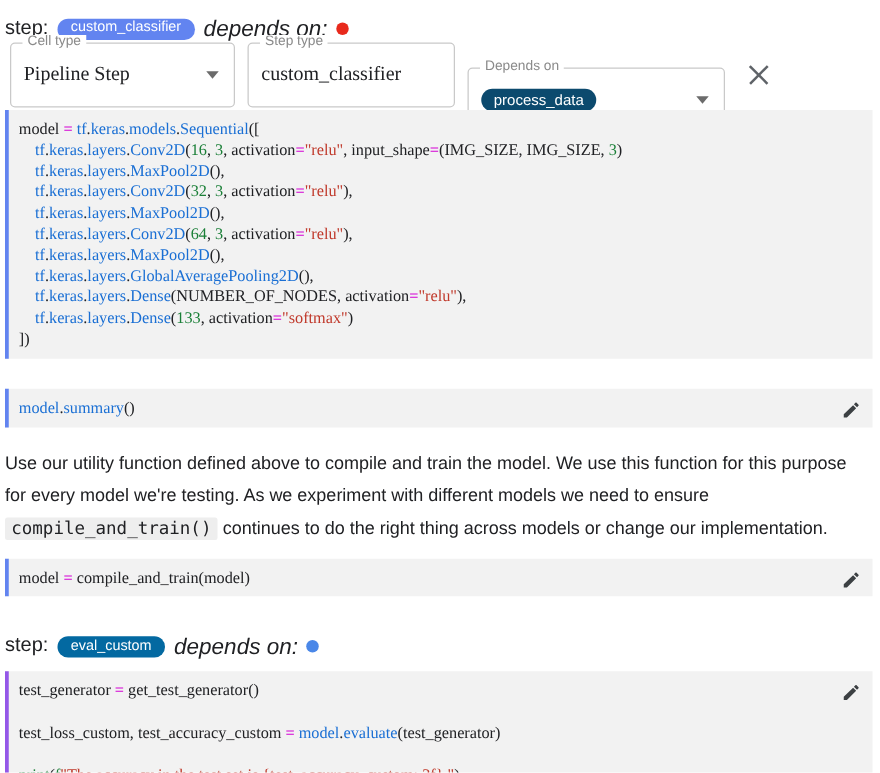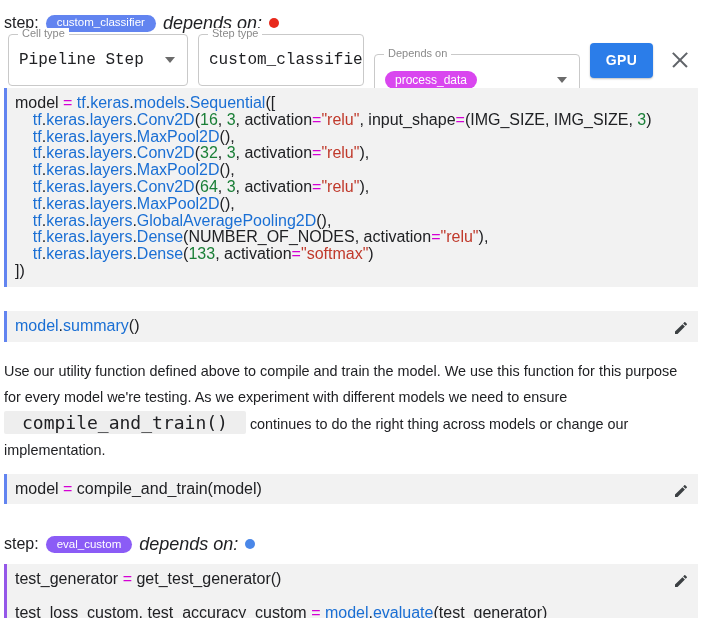--- a/index.html
+++ b/index.html
@@ -88,21 +88,21 @@
     font-size: 11px;
     color: #8a8a8a;
     font-family: "Liberation Sans", sans-serif;
     line-height: 1;
     white-space: nowrap;
   }
   .field-value {
     font-size: 16px;
     color: #202124;
     padding-left: 10px;
-    font-family: Liberation Mono, monospace;
+    font-family: Liberation Serif, serif;
     white-space: nowrap;
     overflow: hidden;
   }
   .field .chip {
     margin-left: 10px;
     height: 18px;
     font-size: 12px;
     padding: 0 10px;
     border-radius: 9px;
   }
@@ -157,22 +157,22 @@
     position: relative;
     background: #f2f2f2;
     border-left-width: 3px;
     border-left-style: solid;
     margin: 0 6px 0 4px;
     padding: 7px 34px 7px 8px;
     box-sizing: border-box;
   }
   .cell pre {
     margin: 0;
-    font-family: Liberation Sans, sans-serif;
-    font-size: 16px;
+    font-family: Liberation Serif, serif;
+    font-size: 13px;
     line-height: 16.8px;
     color: #202124;
     white-space: pre;
     overflow: hidden;
   }
   .pencil {
     position: absolute;
     right: 9px;
     top: 9px;
     width: 16px;
@@ -190,23 +190,23 @@
   
   .prose {
     font-size: 14.4px;
     line-height: 26px;
     color: #202124;
     padding: 0 10px 0 4px;
     font-family: "Liberation Sans", sans-serif;
   }
   .inline-code {
     font-family: "DejaVu Sans Mono", monospace;
-    font-size: 18px;
+    font-size: 14px;
     background: #eeeeee;
-    padding: 1px 18px;
+    padding: 1px 5px;
     border-radius: 2px;
     color: #202124;
   }
   .sp { height: 0; }
 </style>
 </head>
 <body>
 
 <div class="page">
 
@@ -225,25 +225,24 @@
       <span class="caret"></span>
     </div>
 
     <div class="field step-name">
       <span class="field-legend">Step type</span>
       <span class="field-value">custom_classifier</span>
     </div>
 
     <div class="field depends-on">
       <span class="field-legend">Depends on</span>
-      <span class="chip" id="chip-dep" style="background: #d946ef;">process_data</span>
+      <span class="chip" id="chip-dep" style="background: #0c4a6e;">process_data</span>
       <span class="caret"></span>
     </div>
 
-    <button class="gpu-btn" style="background: rgb(43, 125, 233);">GPU</button>
 
     <div class="close-btn"></div>
   </div>
 
   <div class="cell" id="cell1" style="border-left-color: rgb(98, 132, 240);">
     <pre id="code1"><span class="t-plain">model</span> <span class="t-op">=</span> <span class="t-mod">tf</span>.<span class="t-mod">keras</span>.<span class="t-mod">models</span>.<span class="t-fn">Sequential</span>([
     <span class="t-mod">tf</span>.<span class="t-mod">keras</span>.<span class="t-mod">layers</span>.<span class="t-fn">Conv2D</span>(<span class="t-num">16</span>, <span class="t-num">3</span>, <span class="t-plain">activation</span><span class="t-op">=</span><span class="t-str">"relu"</span>, <span class="t-plain">input_shape</span><span class="t-op">=</span>(<span class="t-plain">IMG_SIZE</span>, <span class="t-plain">IMG_SIZE</span>, <span class="t-num">3</span>)
     <span class="t-mod">tf</span>.<span class="t-mod">keras</span>.<span class="t-mod">layers</span>.<span class="t-fn">MaxPool2D</span>(),
     <span class="t-mod">tf</span>.<span class="t-mod">keras</span>.<span class="t-mod">layers</span>.<span class="t-fn">Conv2D</span>(<span class="t-num">32</span>, <span class="t-num">3</span>, <span class="t-plain">activation</span><span class="t-op">=</span><span class="t-str">"relu"</span>),
     <span class="t-mod">tf</span>.<span class="t-mod">keras</span>.<span class="t-mod">layers</span>.<span class="t-fn">MaxPool2D</span>(),
@@ -281,21 +280,21 @@
     <pre id="code3"><span class="t-plain">model</span> <span class="t-op">=</span> <span class="t-plain">compile_and_train</span>(<span class="t-plain">model</span>)</pre>
     <svg class="pencil" viewBox="0 0 24 24">
       <path d="M20.7 5.6l-2.3-2.3c-.4-.4-1-.4-1.4 0l-1.8 1.8 3.7 3.7 1.8-1.8c.4-.4.4-1 0-1.4zM3 17.2V21h3.8L17.9 9.9l-3.7-3.7L3 17.2z" fill="#3c4043"></path>
     </svg>
   </div>
 
   <div class="sp" style="height:17px"></div>
 
   <div class="step-line">
     <span>step:</span>
-    <span class="chip" id="chip4" style="background: #8b5cf6; text-align: right;">eval_custom</span>
+    <span class="chip" id="chip4" style="background: #0369a1; text-align: right;">eval_custom</span>
     <span class="depends-label">depends on:</span>
     <span class="dot" id="dot4" style="background: rgb(74, 135, 232);"></span>
   </div>
 
   <div class="sp" style="height:9px"></div>
 
   <div class="cell" id="cell4" style="border-left-color: rgb(148, 87, 232);">
     <pre id="code4"><span class="t-plain">test_generator</span> <span class="t-op">=</span> <span class="t-plain">get_test_generator</span>()
 
 <span class="t-plain">test_loss_custom</span>, <span class="t-plain">test_accuracy_custom</span> <span class="t-op">=</span> <span class="t-mod">model</span>.<span class="t-fn">evaluate</span>(<span class="t-plain">test_generator</span>)

